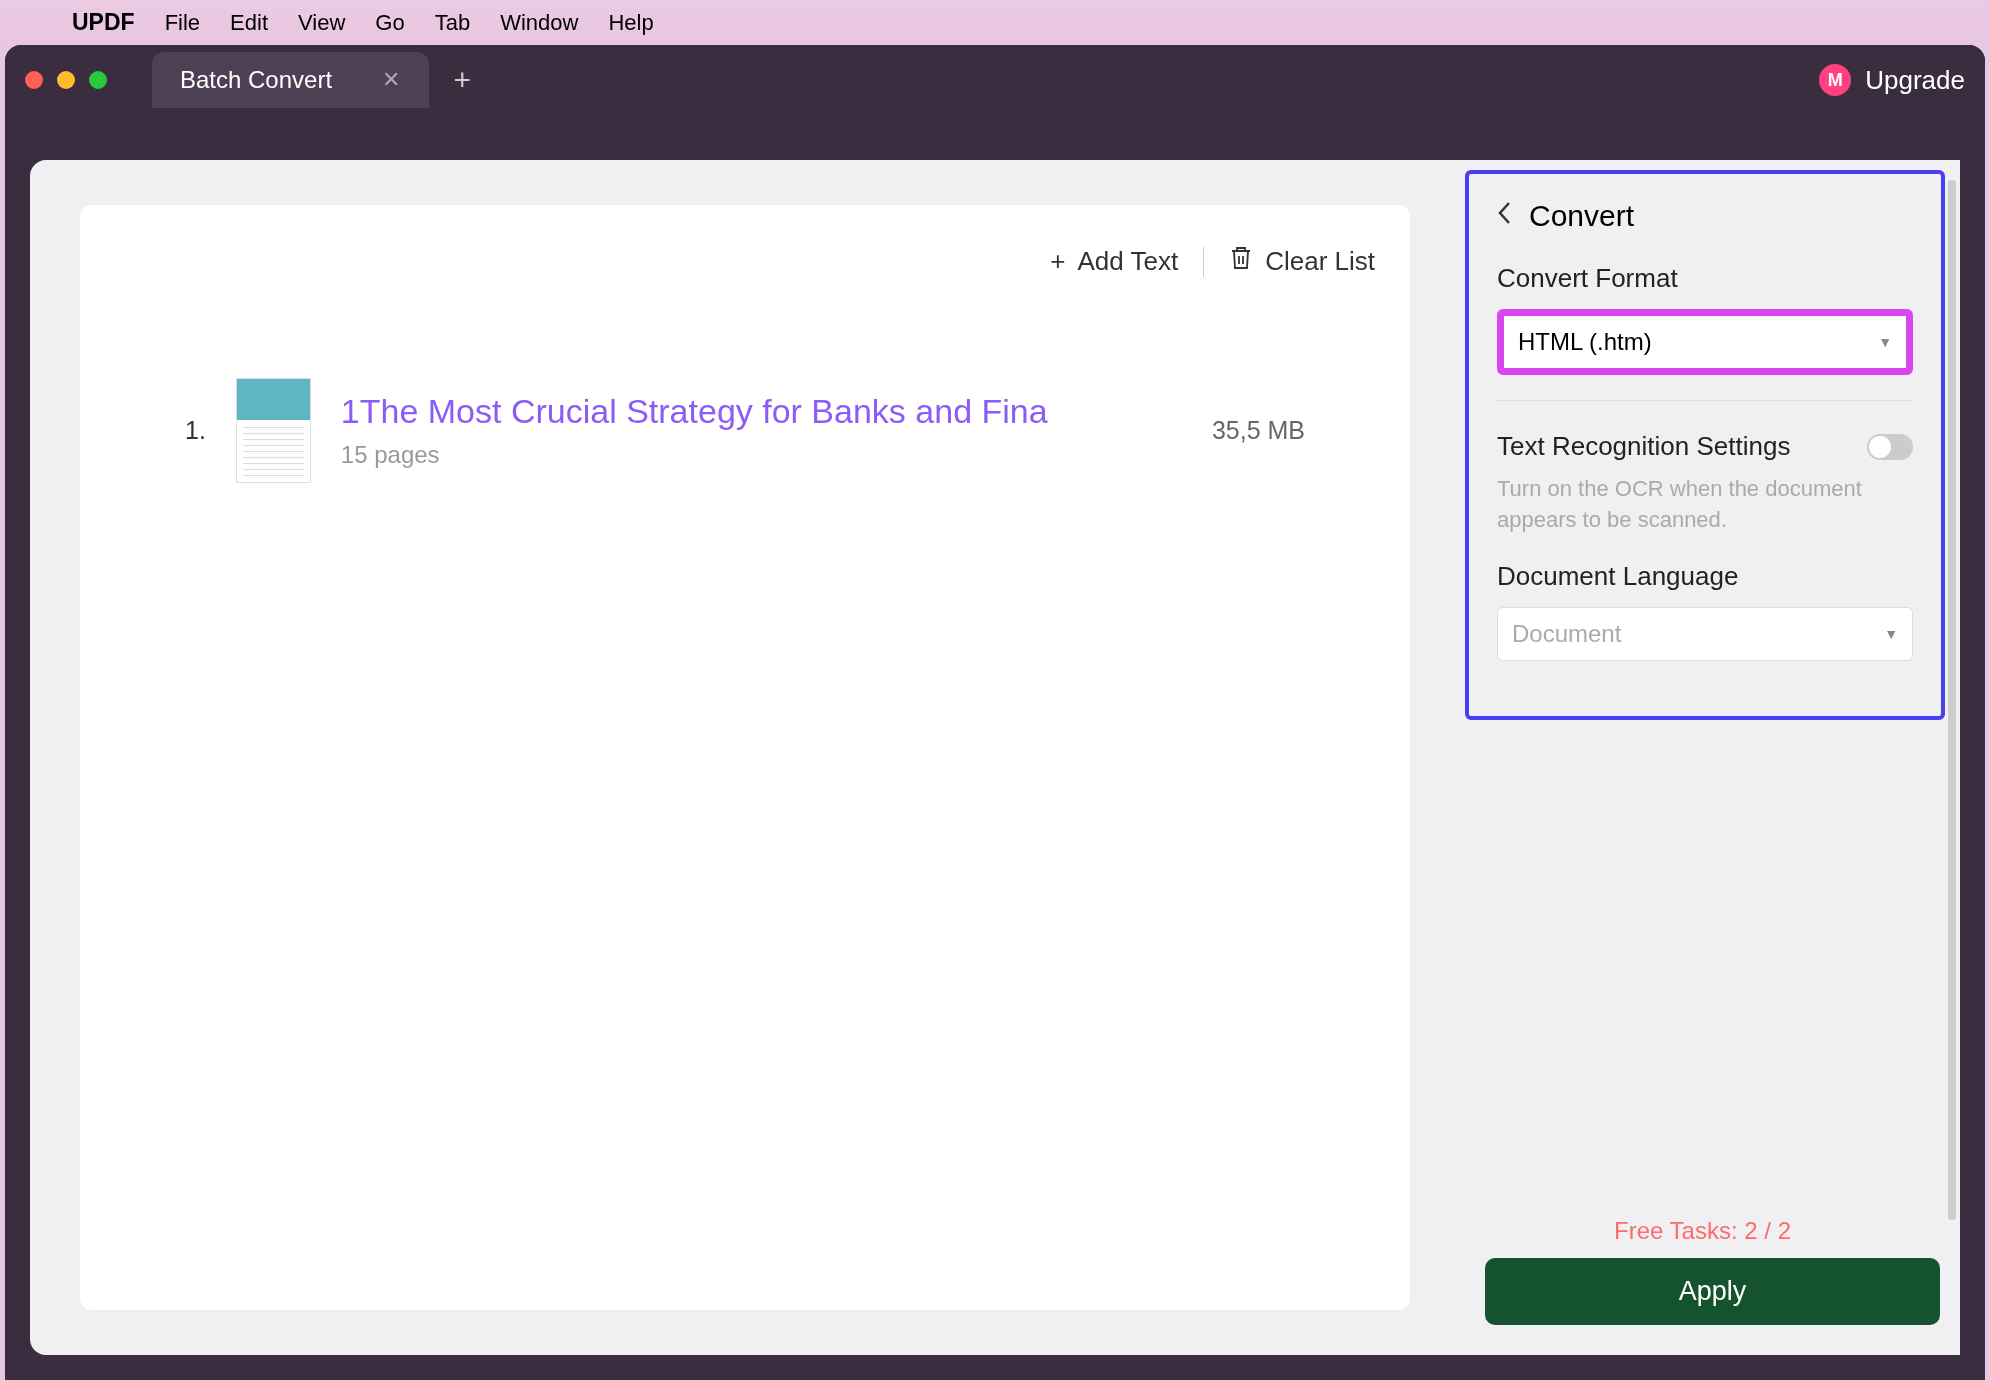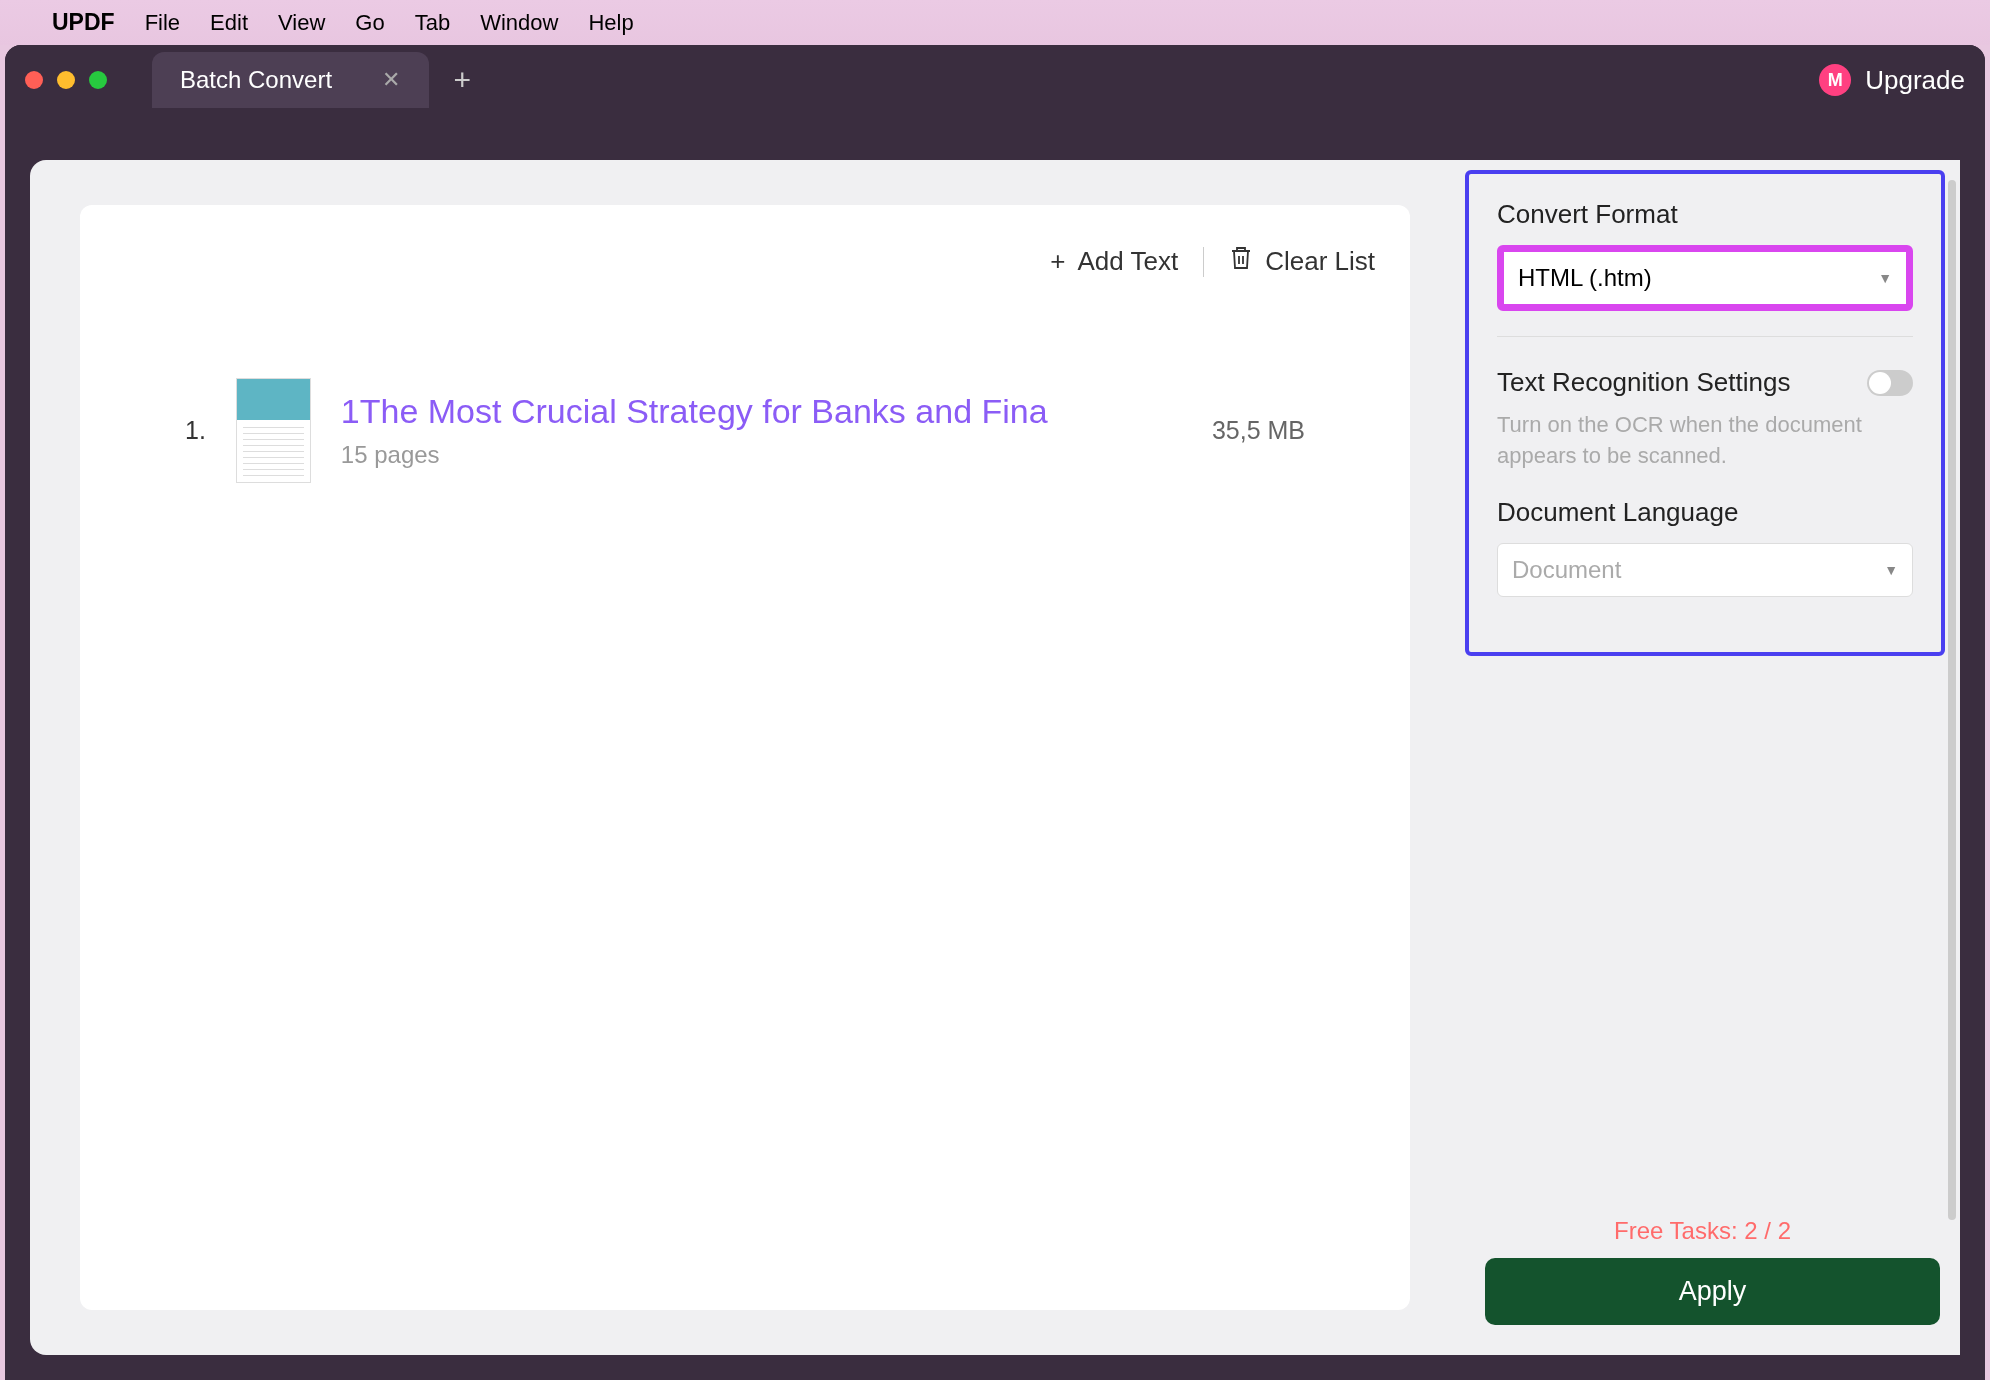--- a/index.html
+++ b/index.html
@@ -12,21 +12,21 @@
       width: 1990px;
       height: 1380px;
       background: linear-gradient(180deg, #e8c8e0 0%, #e8c8e0 100%);
       overflow: hidden;
     }
     .menu-bar {
       height: 45px;
       background: linear-gradient(180deg, #ebcae4 0%, #e8c6e0 100%);
       display: flex;
       align-items: center;
-      padding-left: 22px;
+      padding-left: 42px;
       gap: 30px;
       font-size: 22px;
     }
     .apple-icon {
       font-size: 26px;
     }
     .app-name {
       font-weight: 700;
       font-size: 23px;
     }
@@ -393,20 +393,28 @@
               <div class="file-pages">15 pages</div>
             </div>
             <div class="file-size">35,5 MB</div>
           </div>
         </div>
       </div>
     </div>
 
     <div class="side-panel">
       <div class="convert-box">
+        <div class="convert-header">
+          <span class="back-icon">
+            <svg width="14" height="24" viewBox="0 0 14 24" fill="none" stroke="#333" stroke-width="2.5">
+              <path d="M12 2L3 12l9 10"></path>
+            </svg>
+          </span>
+          <span class="convert-title">Convert</span>
+        </div>
 
         <div class="section-label">Convert Format</div>
         <div class="dropdown">
           <span>HTML (.htm)</span>
           <span class="dropdown-arrow">▼</span>
         </div>
 
         <div class="divider-h"></div>
 
         <div class="ocr-row">

